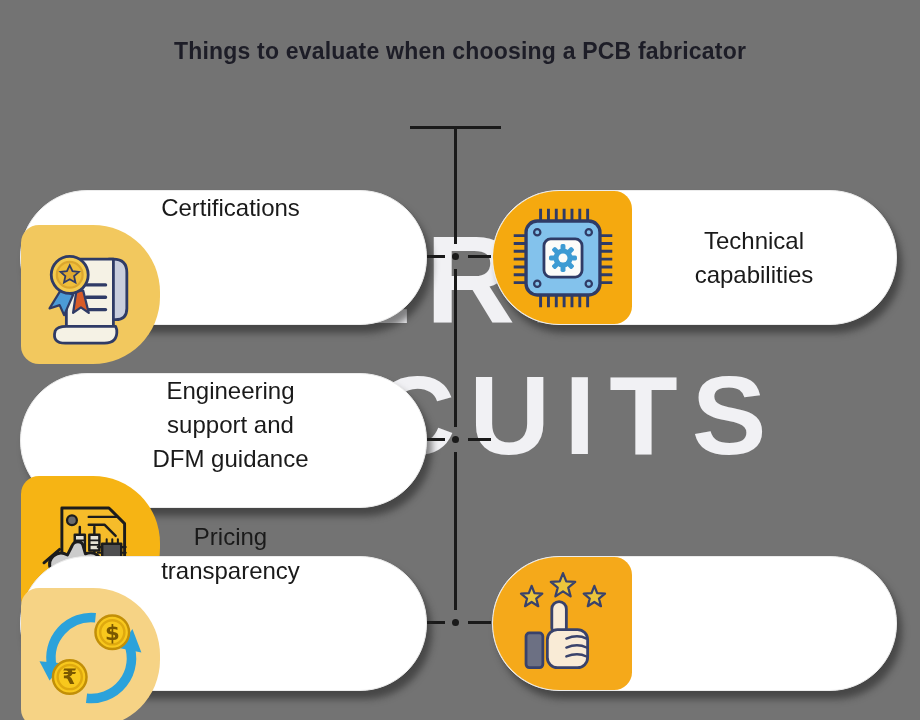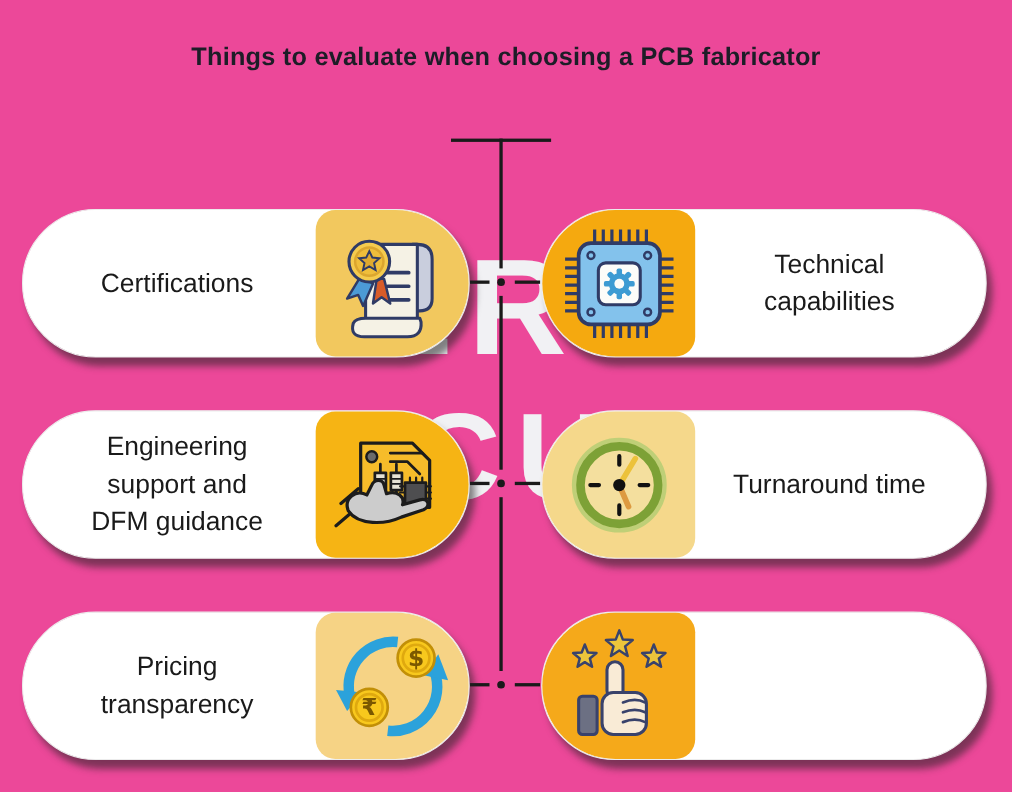--- a/index.html
+++ b/index.html
@@ -1,35 +1,35 @@
 <!DOCTYPE html>
 <html><head>
 <meta charset="utf-8">
 <style>
   html,body{margin:0;padding:0;background:#fff;}
   .canvas{
-    position:relative;width:920px;height:720px;overflow:hidden;background:#ec4899;
+    position:relative;width:920px;height:720px;overflow:hidden;background:#737373;
     font-family:"Liberation Sans","DejaVu Sans",sans-serif;
   }
   .title{
     position:absolute;top:38px;left:0;width:100%;text-align:center;margin:0;
     font-size:23px;font-weight:700;color:#1d1d27;letter-spacing:.2px;
   }
   .watermark{position:absolute;left:0;width:100%;text-align:center;z-index:0;
     font-weight:700;color:#f1f1f4;letter-spacing:14px;line-height:1;user-select:none;}
   .wm1{top:218px;font-size:124px;}
   .wm2{top:360px;font-size:112px;}
   .line{position:absolute;background:#1a1a1a;z-index:1;}
   .dot{position:absolute;width:7px;height:7px;border-radius:50%;background:#1a1a1a;z-index:1;}
   .pill{
     position:absolute;height:133px;display:flex;align-items:stretch;z-index:2;
     background:#fff;border:1px solid #ececec;border-radius:67px;
     box-shadow:5px 8px 7px rgba(35,35,35,.55);
   }
-  .pill.left{left:20px;width:405px;}
+  .pill.left{left:20px;width:405px;flex-direction:column;}
   .pill.right{left:492px;width:403px;}
   .label{
     flex:1;display:flex;align-items:center;justify-content:center;text-align:center;
     font-size:24px;font-weight:500;color:#1a1a1a;line-height:34px;white-space:pre-line;
   }
   .pill.left .label{padding-left:14px;}
   .pill.right .label{padding-right:20px;}
   .iconbox{
     width:139px;flex:0 0 139px;display:flex;align-items:center;justify-content:center;
   }
@@ -131,35 +131,20 @@
           <rect x="47.8" y="37.5" width="4.4" height="25" rx="1.5" transform="rotate(135 50 50)"></rect>
           <circle cx="50" cy="50" r="8.5"></circle>
         </g>
         <circle cx="50" cy="50" r="4" fill="#FCFCF9"></circle>
       </svg>
     </div>
     <div class="label">Technical
 capabilities</div>
   </div>
 
-  <div class="pill right" style="top:373px;">
-    <div class="iconbox" style="background-color: rgb(245, 216, 139);">
-      <svg viewBox="0 0 100 100">
-        <circle cx="50" cy="50" r="36.5" fill="none" stroke="#B9CE74" stroke-width="4" opacity="0.9"></circle>
-        <circle cx="50" cy="50" r="31.5" fill="#F4DF9E" stroke="#7DA136" stroke-width="7"></circle>
-        <g stroke="#111111" stroke-width="3.4" stroke-linecap="round">
-          <path d="M50,26.5 V33.5 M73.5,50 H66.5 M50,73.5 V66.5 M26.5,50 H33.5"></path>
-        </g>
-        <path d="M50,50 L63,28.5" stroke="#ECC23A" stroke-width="4.6" stroke-linecap="round"></path>
-        <path d="M50,50 L57.5,67.5" stroke="#DD9A41" stroke-width="4.6" stroke-linecap="round"></path>
-        <circle cx="50" cy="50" r="5" fill="#111111"></circle>
-      </svg>
-    </div>
-    <div class="label">Turnaround time</div>
-  </div>
 
   <div class="pill left" style="top:556px;justify-content:center;">
     <div class="label">Pricing
 transparency</div>
     <div class="iconbox" style="background-color: rgb(246, 211, 133);">
       <svg viewBox="0 0 100 100">
         <g stroke="#2BA2DB" stroke-width="8.5" fill="none">
           <path d="M54,14 A36,36 0 0 0 15,57"></path>
           <path d="M46,86 A36,36 0 0 0 84,38"></path>
         </g>

